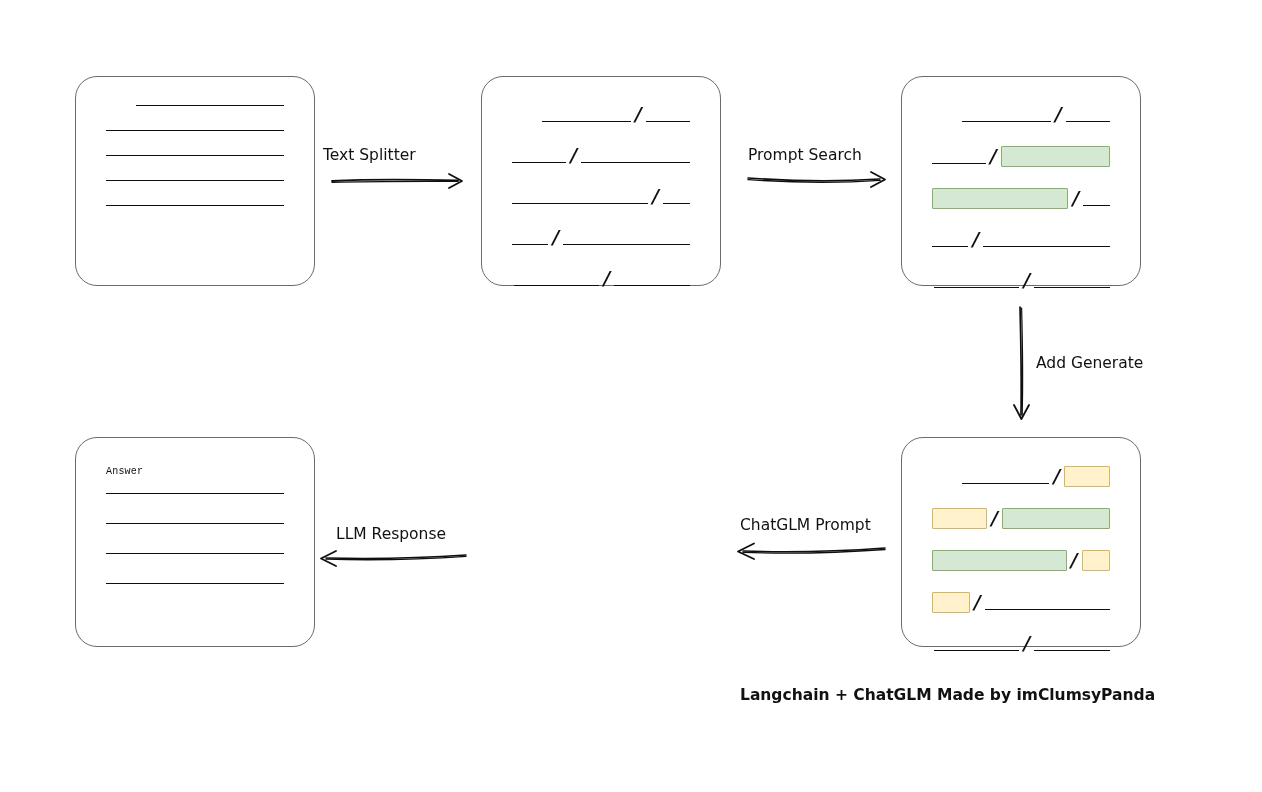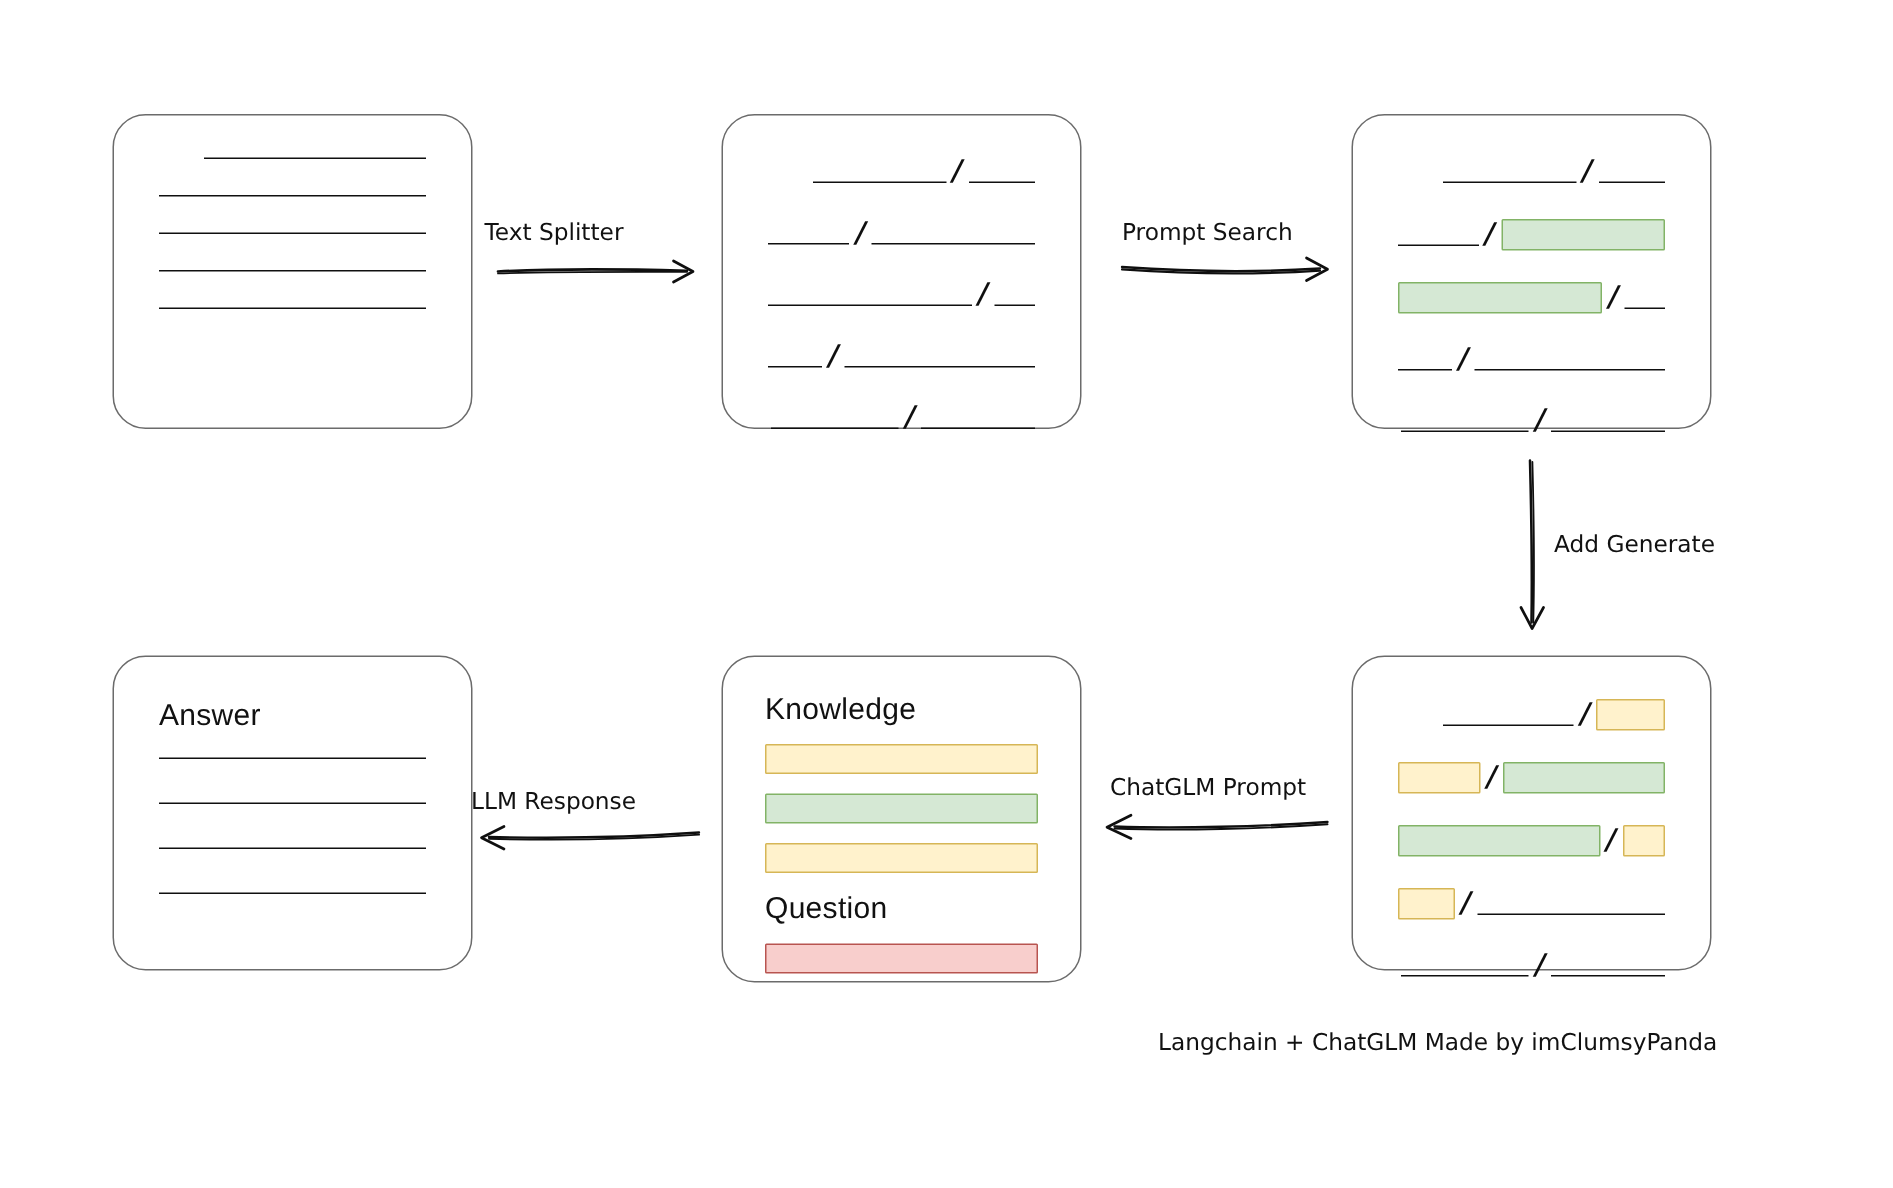--- a/index.html
+++ b/index.html
@@ -29,22 +29,22 @@
   }
 
   .card-inner {
     position: absolute;
     left: 0; right: 0; top: 0; bottom: 0;
     padding: 28px 30px;
     box-sizing: border-box;
   }
 
   .card-label {
-    font-family: Liberation Sans, sans-serif;
-    font-size: 20px;
+    font-family: Liberation Mono, monospace;
+    font-size: 10px;
     color: #111111;
     letter-spacing: 0.2px;
     margin-bottom: 16px;
     white-space: nowrap;
   }
 
   
   .row {
     display: flex;
     align-items: flex-end;
@@ -247,43 +247,29 @@
       <div class="card-label">Answer</div>
       <div id="answer-lines">
           <div class="ans-line"></div>
           <div class="ans-line"></div>
           <div class="ans-line"></div>
           <div class="ans-line"></div>
         </div>
     </div>
   </div>
 
-  <div class="arrow-label" style="left:314px; top:525px;">LLM Response</div>
+  <div class="arrow-label" style="left:336px; top:525px;">LLM Response</div>
   <div class="arrow" style="left:318px; top:547px;">
     <svg width="150" height="22" viewBox="0 0 150 22">
       <path d="M148 8 C 105 11, 50 12, 8 11" stroke="#0f0f0f" stroke-width="1.6" fill="none" stroke-linecap="round"></path>
       <path d="M148 9.4 C 105 12.4, 50 13.3, 8 12.2" stroke="#0f0f0f" stroke-width="1.3" fill="none" stroke-linecap="round"></path>
       <path d="M18 4 L3 11.5 L18 19" stroke="#0f0f0f" stroke-width="1.8" fill="none" stroke-linejoin="round" stroke-linecap="round"></path>
     </svg>
   </div>
 
-  <div class="card" style="left:481px; top:437px; width:240px; height:218px;">
-    <div class="card-inner" style="padding:24px 28px;">
-      <div class="card-label" style="margin-bottom:11px;">Knowledge</div>
-      <div id="knowledge-bars">
-          <div class="bar fill-yellow"></div>
-          <div class="bar fill-green"></div>
-          <div class="bar fill-yellow"></div>
-        </div>
-      <div class="card-label" style="margin-top:4px; margin-bottom:11px;">Question</div>
-      <div id="question-bars">
-          <div class="bar fill-red"></div>
-        </div>
-    </div>
-  </div>
 
   <div class="arrow-label" style="left:740px; top:516px;">ChatGLM Prompt</div>
   <div class="arrow" style="left:735px; top:540px;">
     <svg width="152" height="22" viewBox="0 0 152 22">
       <path d="M150 8 C 108 11, 50 12.5, 8 11" stroke="#0f0f0f" stroke-width="1.6" fill="none" stroke-linecap="round"></path>
       <path d="M150 9.5 C 108 12.5, 50 14, 8 12.3" stroke="#0f0f0f" stroke-width="1.3" fill="none" stroke-linecap="round"></path>
       <path d="M19 3.5 L3 11.5 L19 19" stroke="#0f0f0f" stroke-width="1.8" fill="none" stroke-linejoin="round" stroke-linecap="round"></path>
     </svg>
   </div>
 
@@ -312,15 +298,15 @@
         </div>
         <div class="row" style="margin-bottom: 0px;">
           <div class="spacer" style="width: 2px;"></div>
           <div class="seg-line" style="flex: 9 1 0px;"></div>
           <span class="sep">/</span>
           <div class="seg-line" style="flex: 8 1 0px;"></div>
         </div>
       </div>
   </div>
 
-  <div class="footer-note" style="left:772px; top:686px;">Langchain + ChatGLM Made by imClumsyPanda</div>
+  <div class="footer-note" style="left:740px; top:686px;font-weight:bold;">Langchain + ChatGLM Made by imClumsyPanda</div>
 
 </div>
 
 </body></html>

